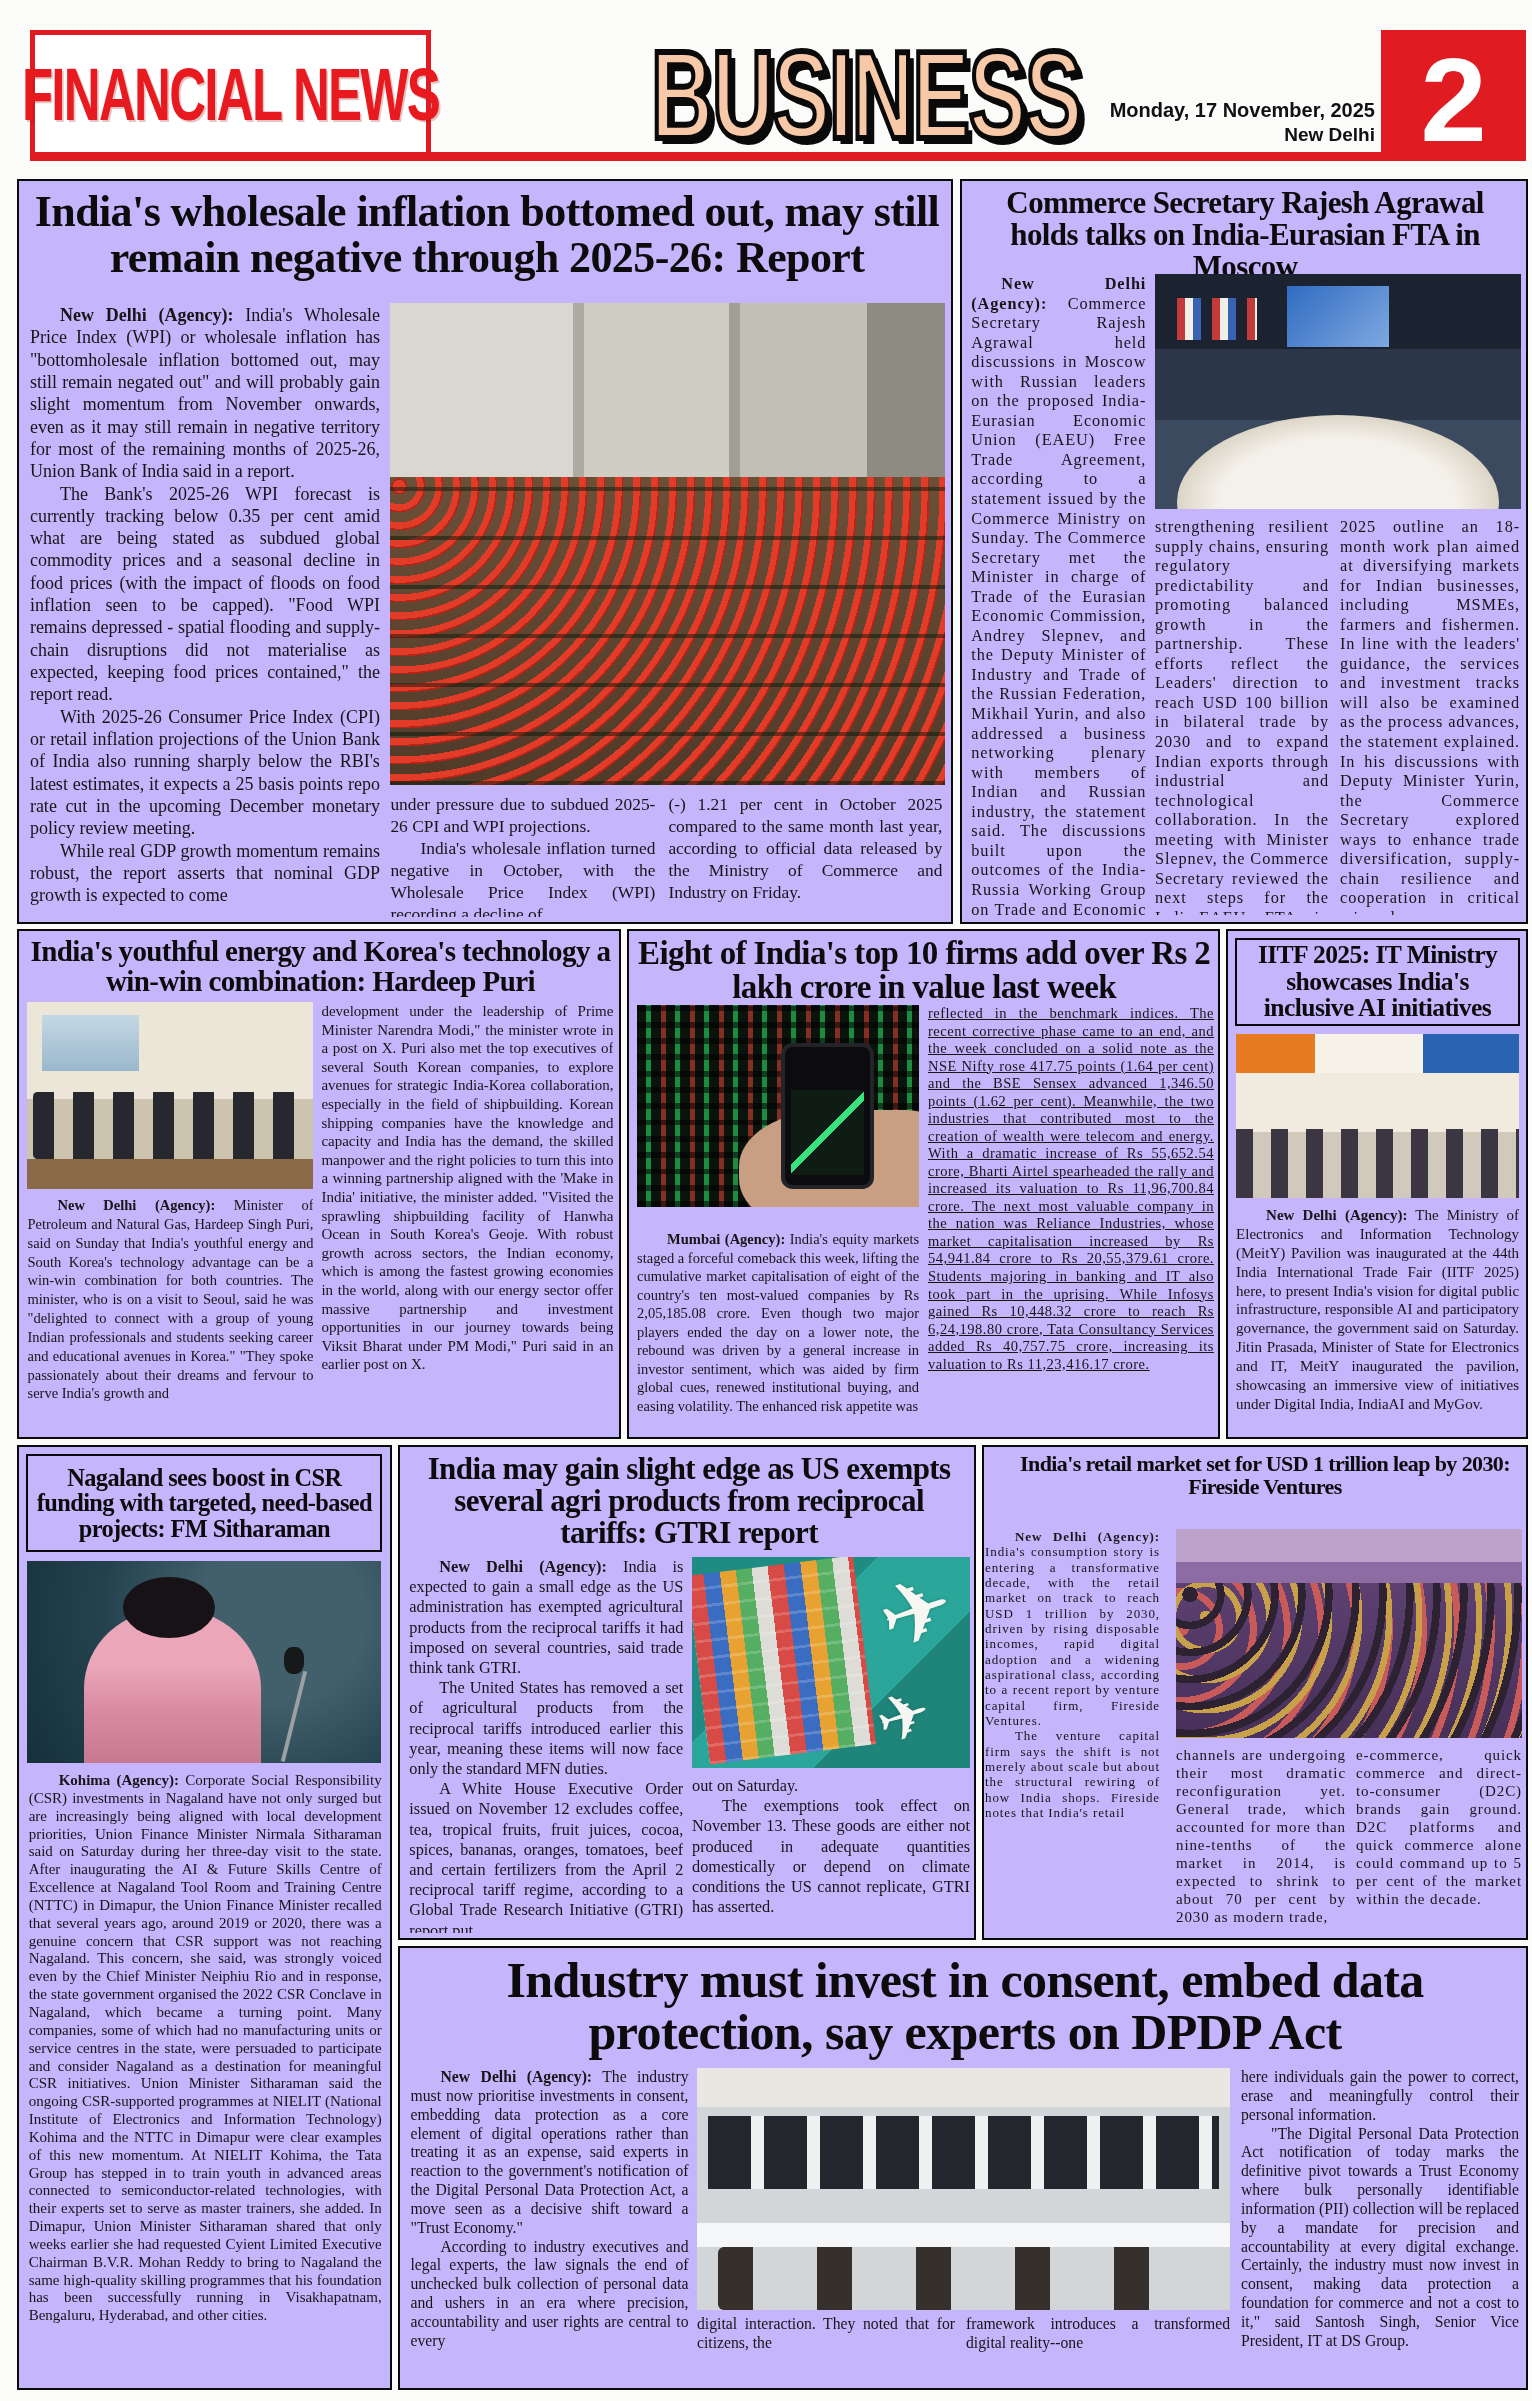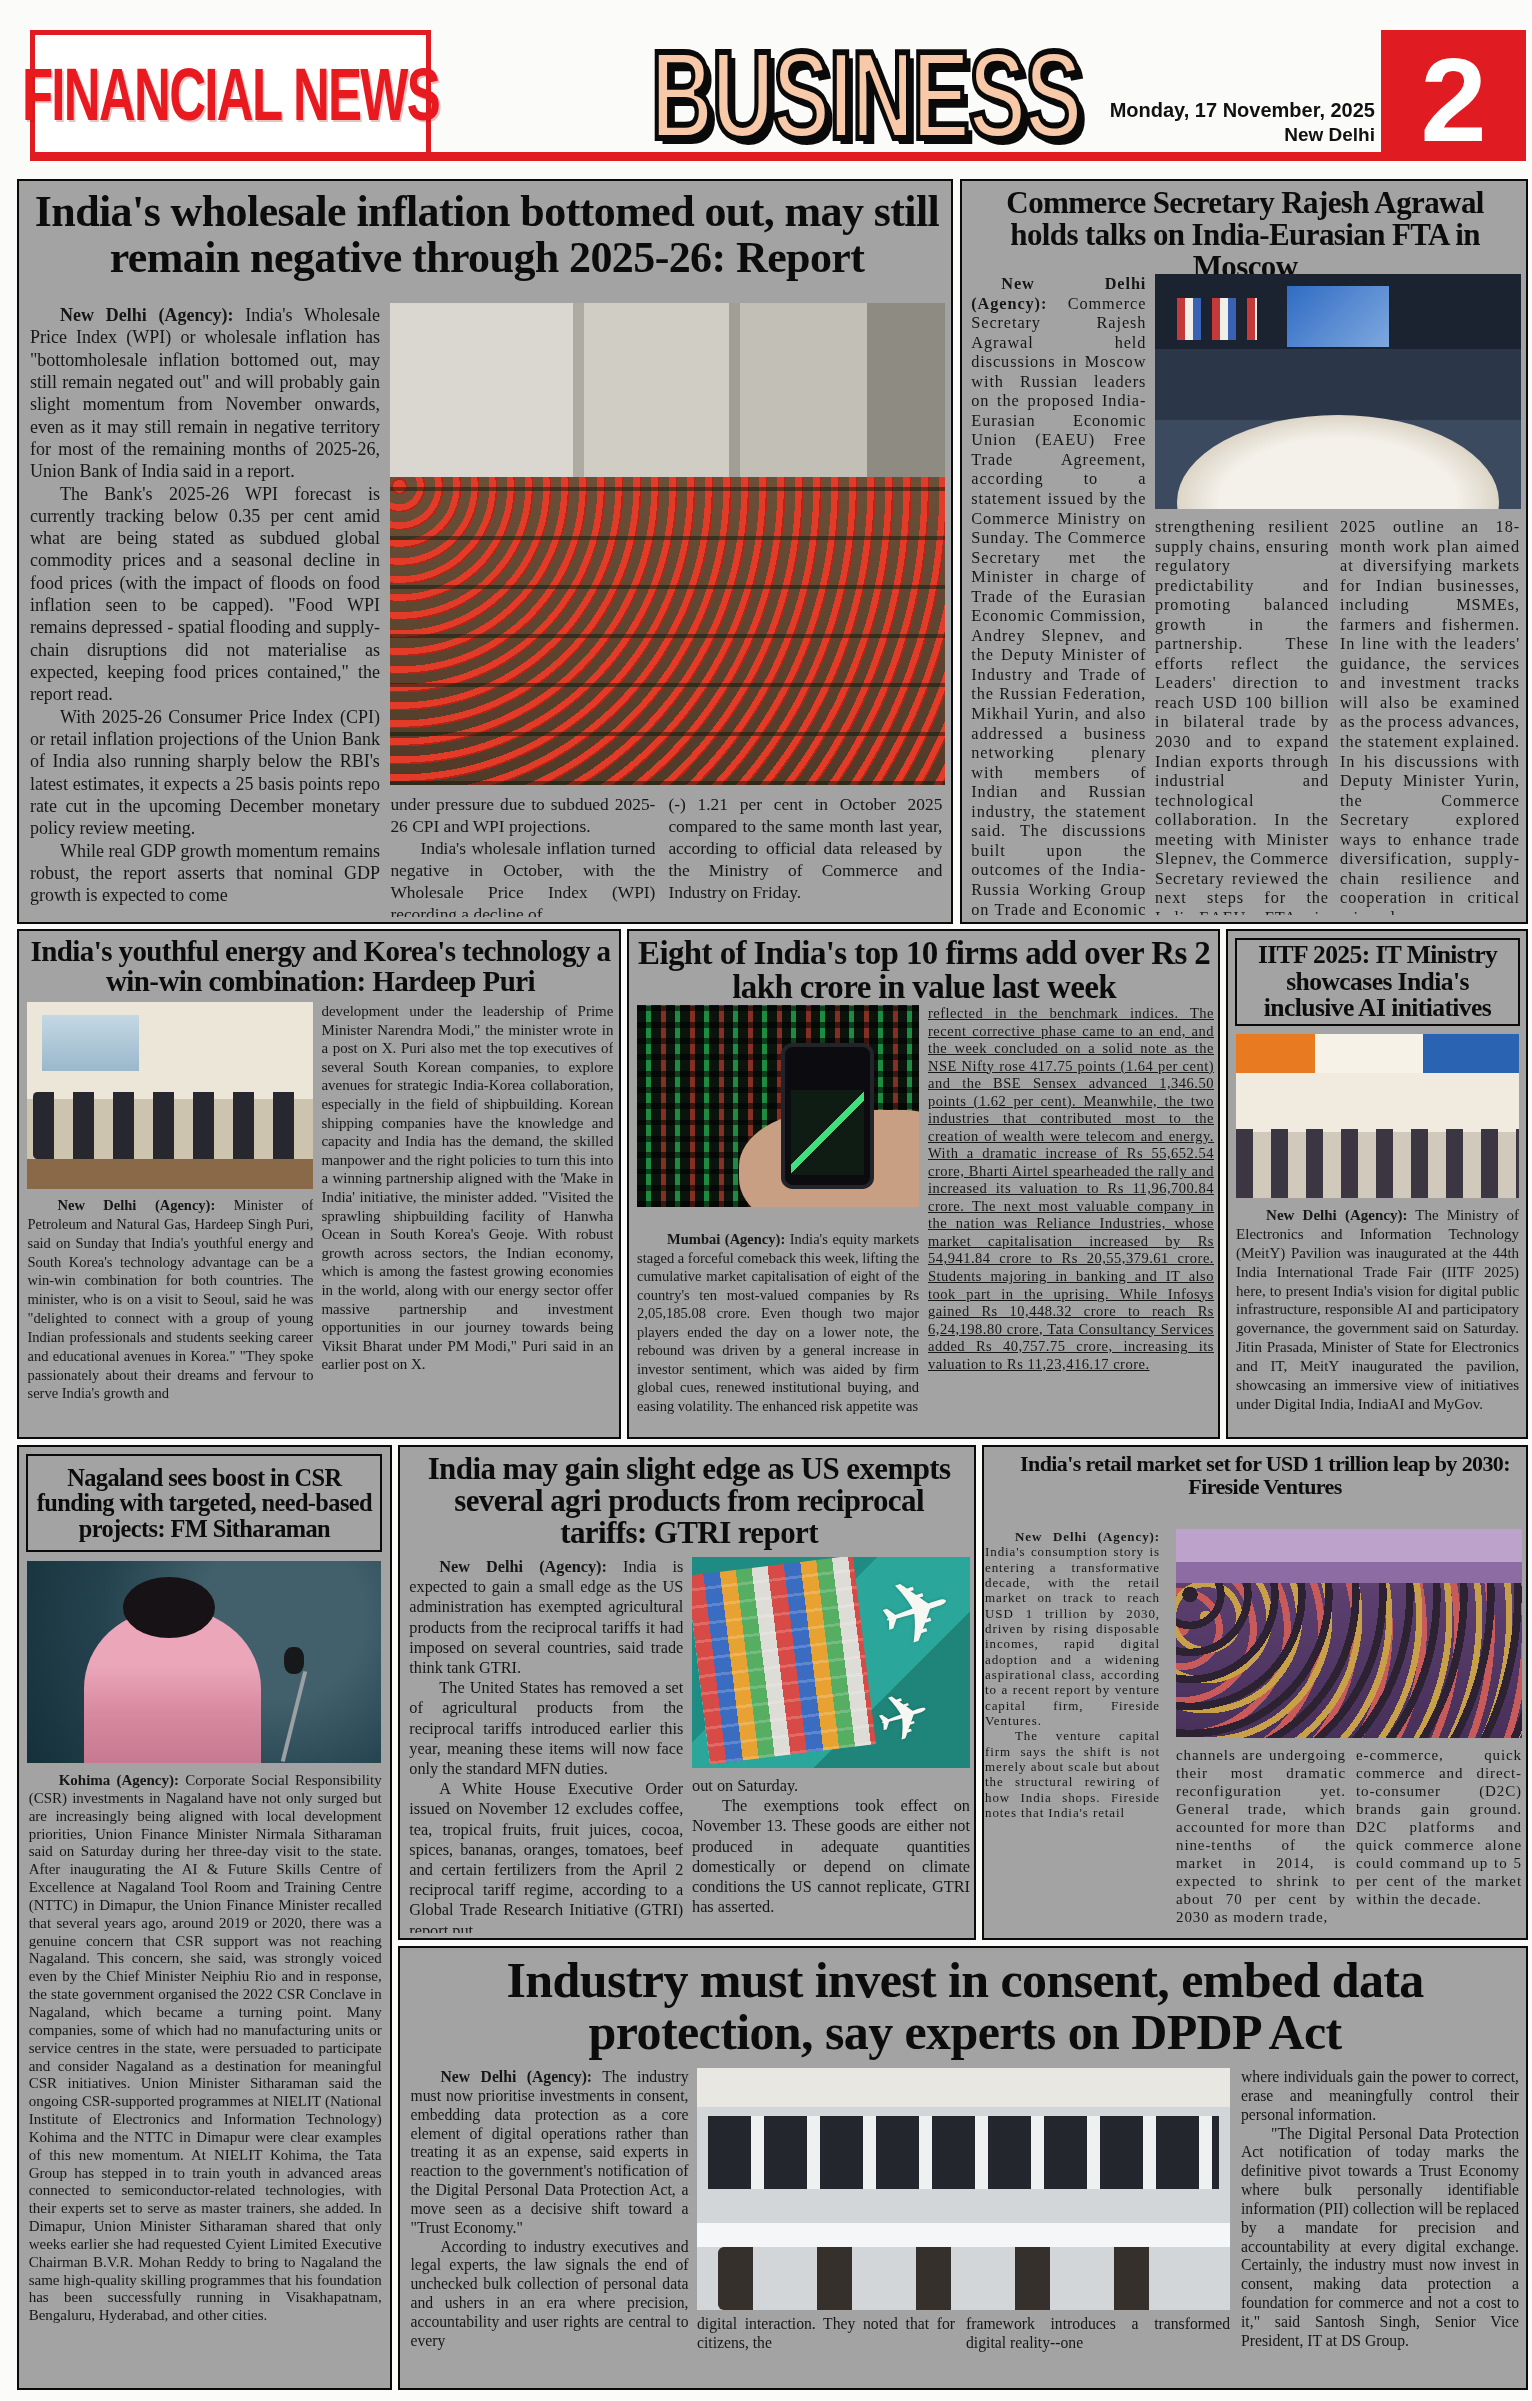--- a/index.html
+++ b/index.html
@@ -19,21 +19,21 @@
   .date-block { position:absolute; right:157px; top:98px; text-align:right;
     font-family:"Liberation Sans",sans-serif; font-weight:bold; color:#111; line-height:1.25; }
   .date-line { font-size:20px; }
   .city-line { font-size:19px; }
   .page-num-box { position:absolute; right:5.8px; top:30px; width:145px; height:131px; background:#e01b22;
     display:flex; align-items:center; justify-content:center; }
   .page-num { color:#fff; font-family:"Liberation Sans",sans-serif; font-weight:bold; font-size:119px; line-height:1; transform:translateY(3.5px); }
   .header-rule { position:absolute; left:30px; top:152px; width:1357px; height:9.3px; background:#e01b22; }
 
   
-  .article { position:absolute; border:2.3px solid #0a0a0a; background:#a3a3a3; overflow:hidden; }
+  .article { position:absolute; border:2.3px solid #0a0a0a; background:#c4b5fd; overflow:hidden; }
   .hl { position:absolute; text-align:center; font-weight:bold; color:#0c0c0c; line-height:1.04; letter-spacing:-0.6px; }
   .hl-box { border:2.3px solid #0a0a0a; display:flex; align-items:center; justify-content:flex-end; padding:3.5px 5.8px; }
   .col { position:absolute; text-align:justify; color:#161616; overflow:hidden; }
   .col p { text-align:justify; }
   .col p.ind { text-indent:30px; }
   .dl { font-weight:bold; }
   .loose { letter-spacing:0.9px; }
 
   
   .photo { position:absolute; overflow:hidden; background:#9a9a94; }
@@ -260,19 +260,19 @@
       <p class="ind"><span class="dl">New Delhi (Agency):</span> <span>The industry must now prioritise investments in consent, embedding data protection as a core element of digital operations rather than treating it as an expense, said experts in reaction to the government's notification of the Digital Personal Data Protection Act, a move seen as a decisive shift toward a "Trust Economy."</span></p>
       <p class="ind">According to industry executives and legal experts, the law signals the end of unchecked bulk collection of personal data and ushers in an era where precision, accountability and user rights are central to every</p>
     </div>
     <div class="col" style="left:297px; top:367px; width:258px; height:64px; font-size:15.7px; line-height:1.2;">
       <p>digital interaction. They noted that for citizens, the</p>
     </div>
     <div class="col" style="left:566px; top:367px; width:264px; height:64px; font-size:15.7px; line-height:1.2;">
       <p>framework introduces a transformed digital reality--one</p>
     </div>
     <div class="col" style="left:841px; top:120px; width:278px; height:314px; font-size:15.7px; line-height:1.2;">
-      <p>where individuals gain the power to correct, erase and meaningfully control their personal information.</p>
+      <p>here individuals gain the power to correct, erase and meaningfully control their personal information.</p>
       <p class="ind">"The Digital Personal Data Protection Act notification of today marks the definitive pivot towards a Trust Economy where bulk personally identifiable information (PII) collection will be replaced by a mandate for precision and accountability at every digital exchange. Certainly, the industry must now invest in consent, making data protection a foundation for commerce and not a cost to it," said Santosh Singh, Senior Vice President, IT at DS Group.</p>
     </div>
   </div>
 
 </div>
 
 
 </body></html>

